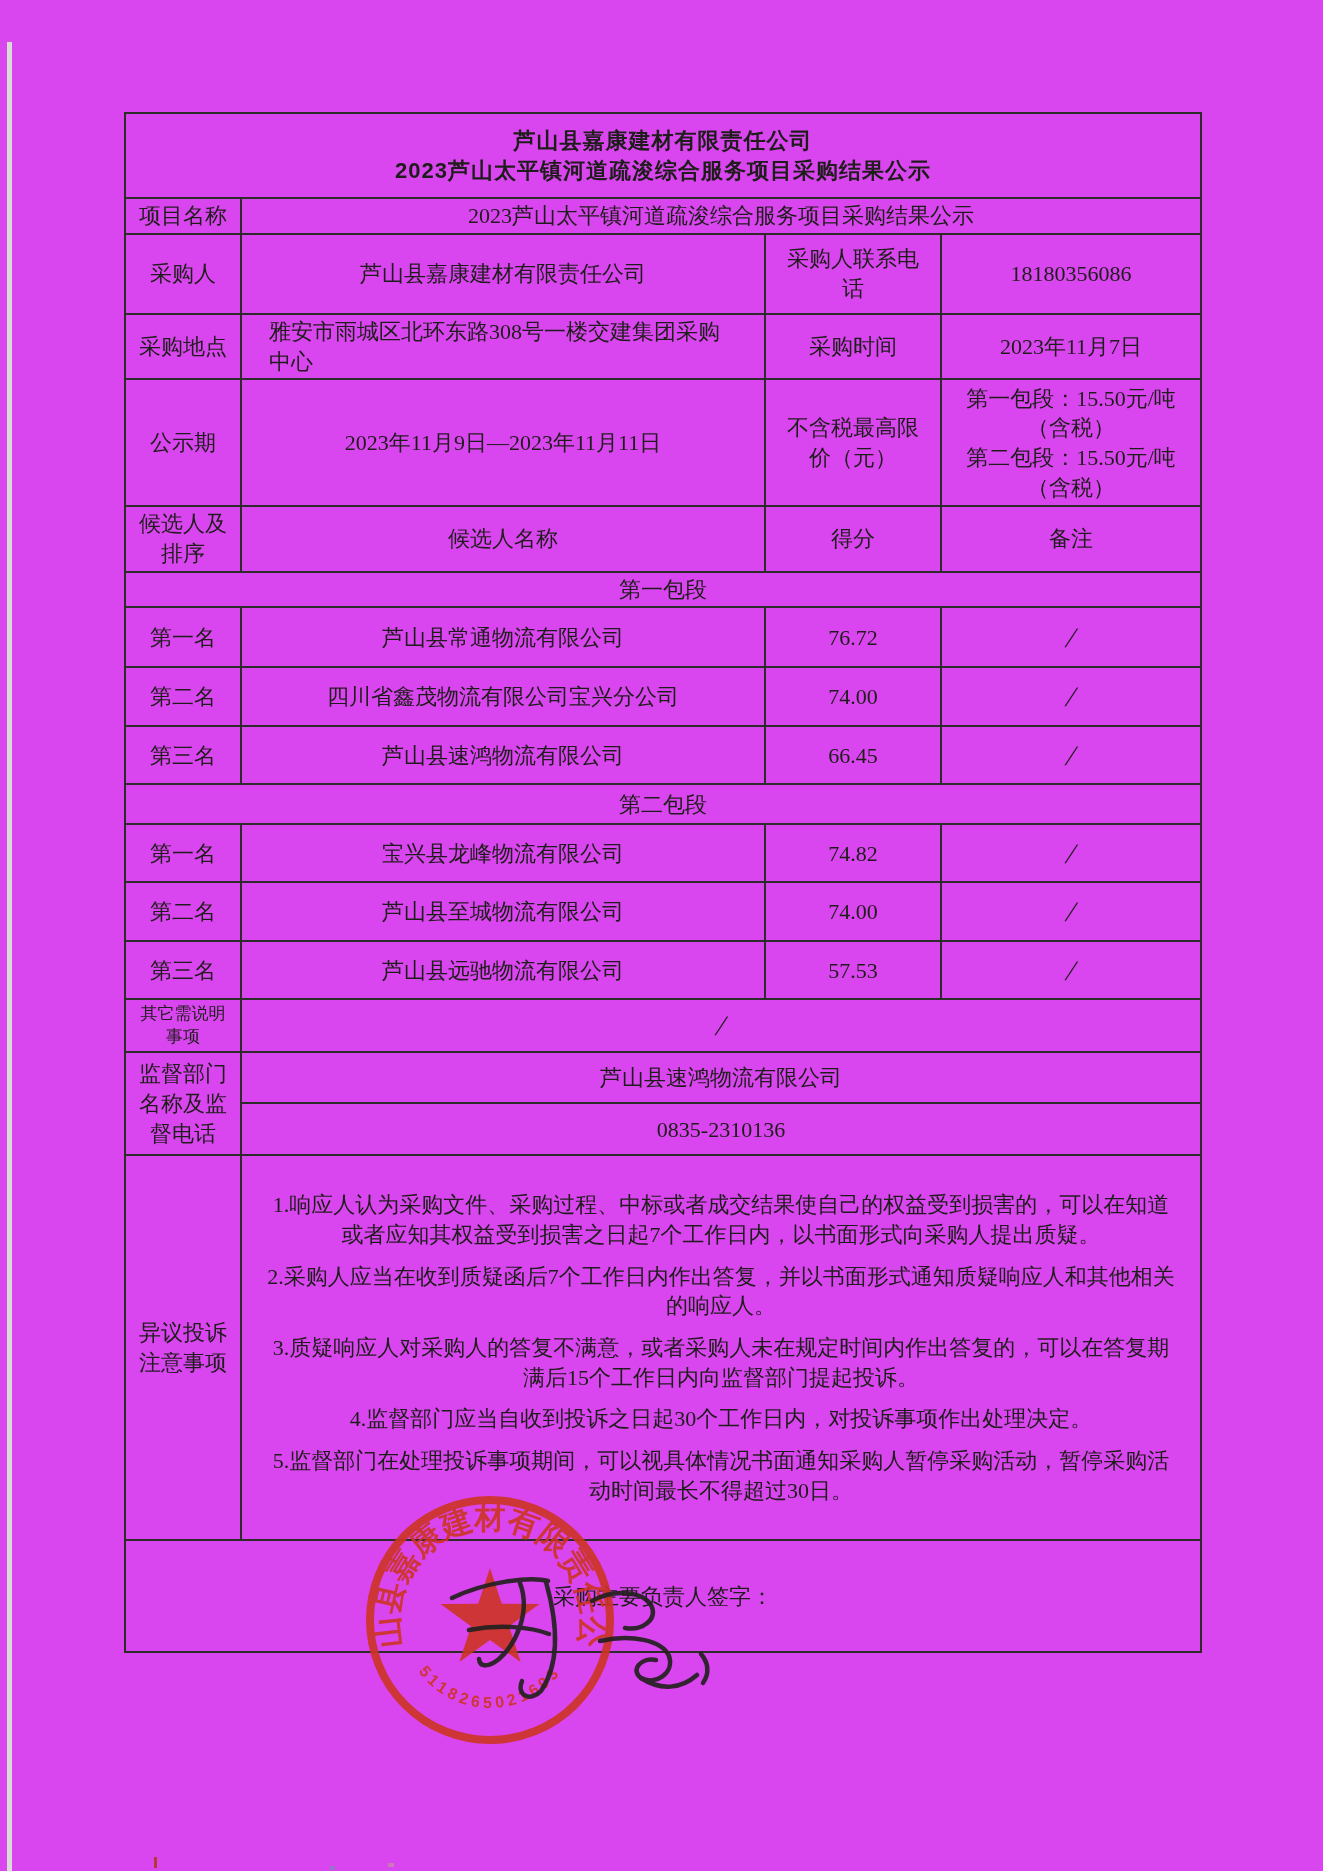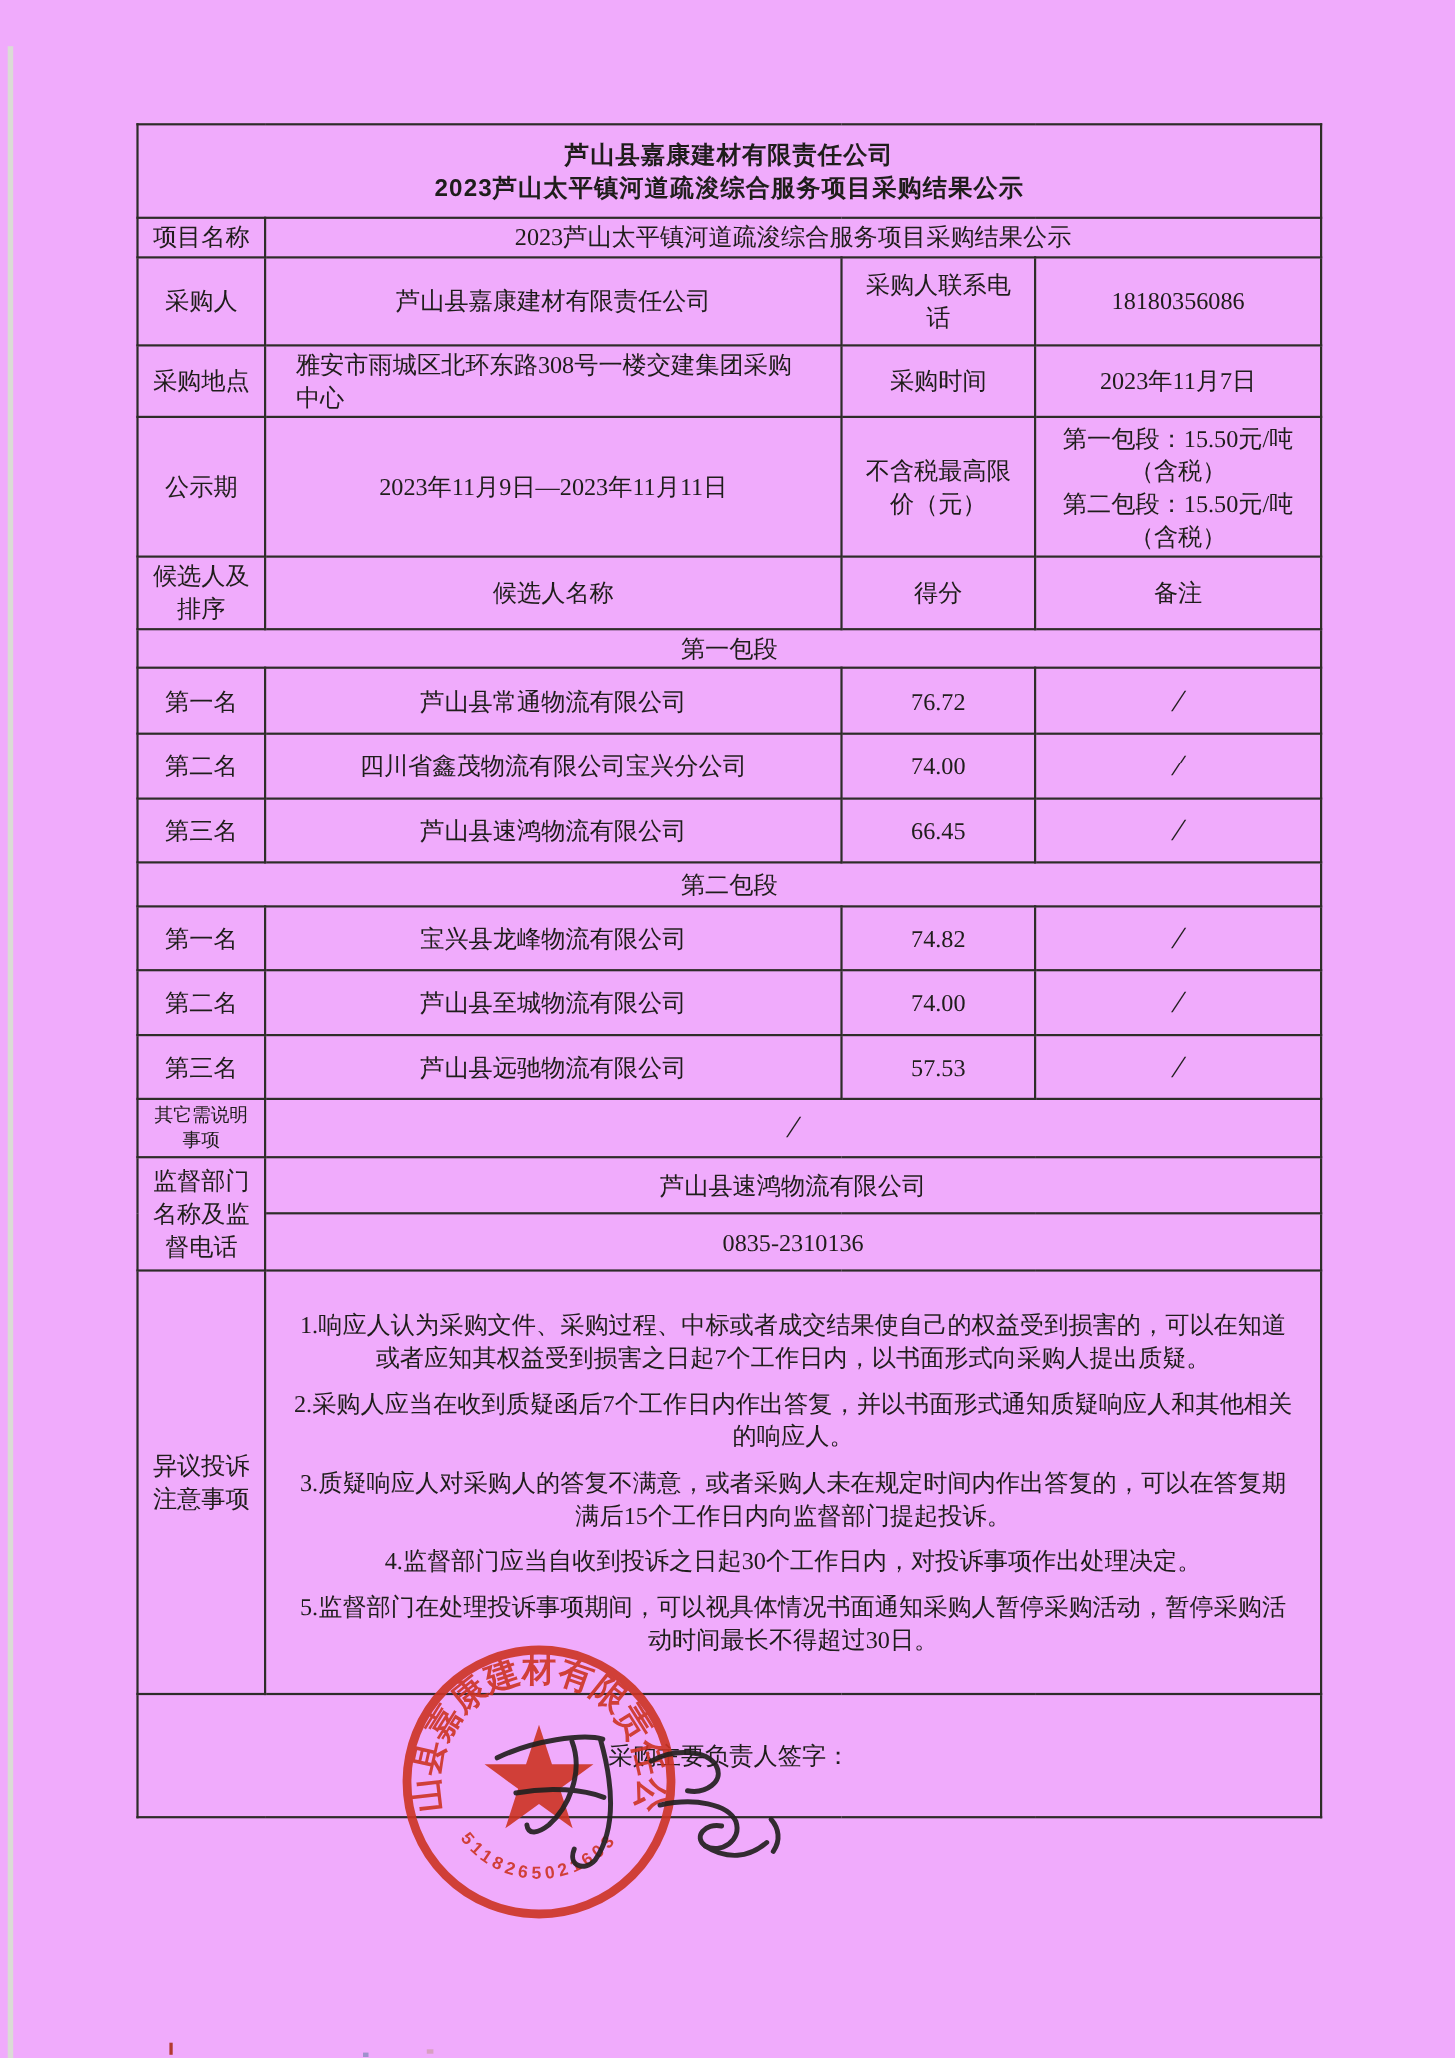--- a/index.html
+++ b/index.html
@@ -1,19 +1,19 @@
 <!DOCTYPE html>
 <html><head>
 <meta charset="utf-8">
 <style>
   html,body{margin:0;padding:0;background:#ffffff;}
   .page{
     position:relative;
     width:1323px;height:1871px;
-    background:#f0abfc;
+    background:#d946ef;
     font-family:"Liberation Serif","DejaVu Serif",serif;
     color:#1f1d1b;
     overflow:hidden;
   }
   .scan-edge{
     position:absolute;left:7px;top:42px;width:5px;height:1829px;
     background:#dbdbd6;
   }
   table.doc{
     position:absolute;left:124px;top:112px;

